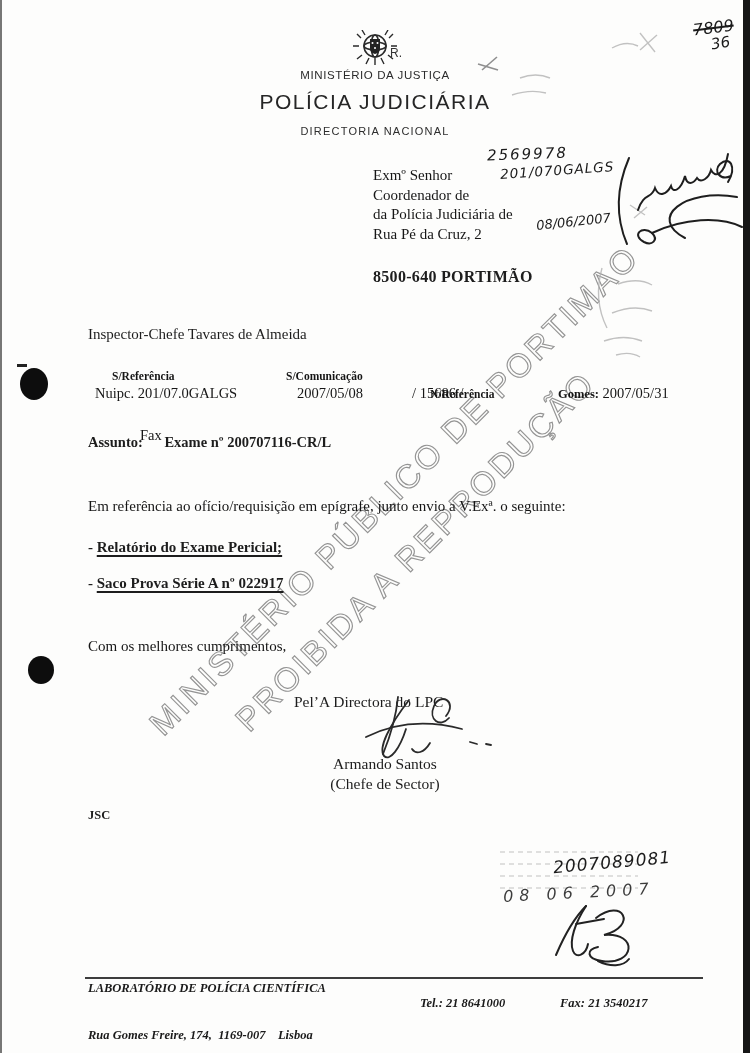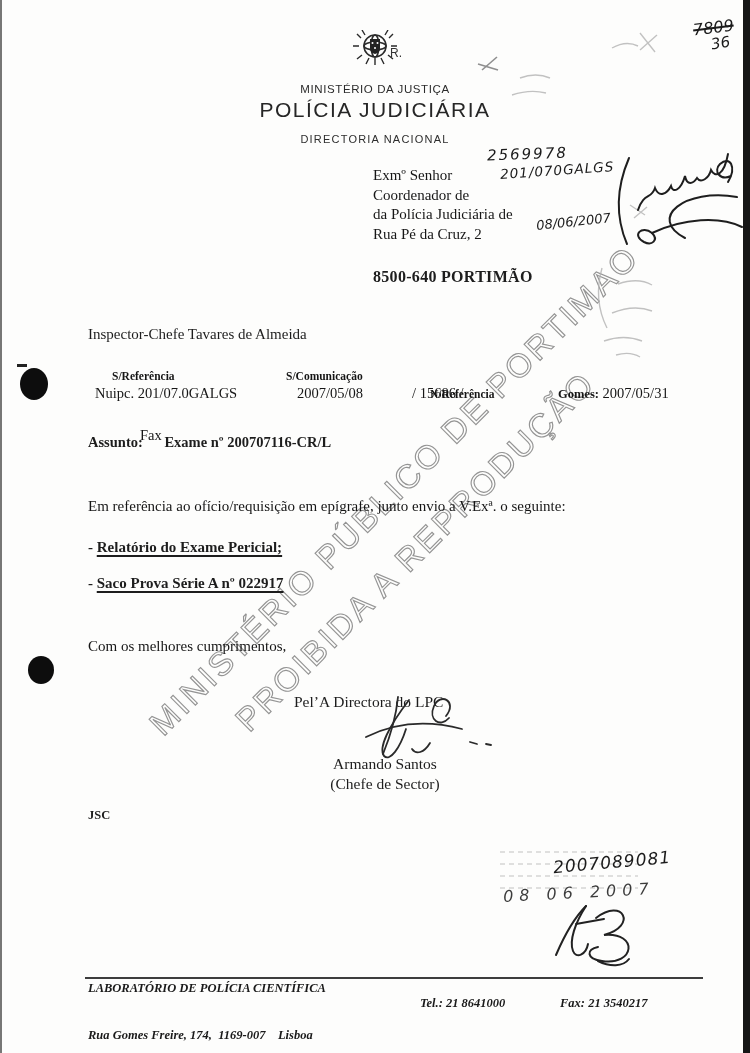--- a/index.html
+++ b/index.html
@@ -7,22 +7,22 @@
        font-family:"Liberation Serif",serif;color:#1d1d1d;}
   .abs{position:absolute;}
   
   .edge-left{left:0;top:0;width:2px;height:100%;background:#4a4a4a;opacity:.75;}
   .edge-right{left:743px;top:0;width:7px;height:100%;background:#161616;}
   
   .dot{border-radius:50%;background:#0d0d0d;}
   .dash{background:#222;}
   
   .hdr{left:252px;top:30px;width:246px;text-align:center;font-family:"Liberation Sans",sans-serif;}
-  .ministry{font-size:11.5px;letter-spacing:.6px;color:#2b2b2b;margin-top:17px;}
-  .org-title{font-size:21px;letter-spacing:1.5px;color:#262626;margin-top:3px;}
+  .ministry{font-size:11.5px;letter-spacing:.6px;color:#2b2b2b;margin-top:3px;}
+  .org-title{font-size:21px;letter-spacing:1.5px;color:#262626;margin-top:9px;}
   .directorate{font-size:11px;letter-spacing:1.2px;color:#2d2d2d;margin-top:11px;}
   .rmark{left:390px;top:46px;font-family:"Liberation Sans",sans-serif;font-size:12px;color:#333;}
   
   .recipient{left:373px;top:166px;font-size:15px;line-height:19.5px;color:#161616;}
   .postal{left:373px;top:268px;font-size:16px;font-weight:bold;letter-spacing:.3px;}
   
   .attn{left:88px;top:326px;font-size:15px;text-align:center;}
   .ref-label{font-weight:bold;font-size:11.5px;color:#151515;}
   .ref-value{font-size:14.5px;color:#161616;}
   

